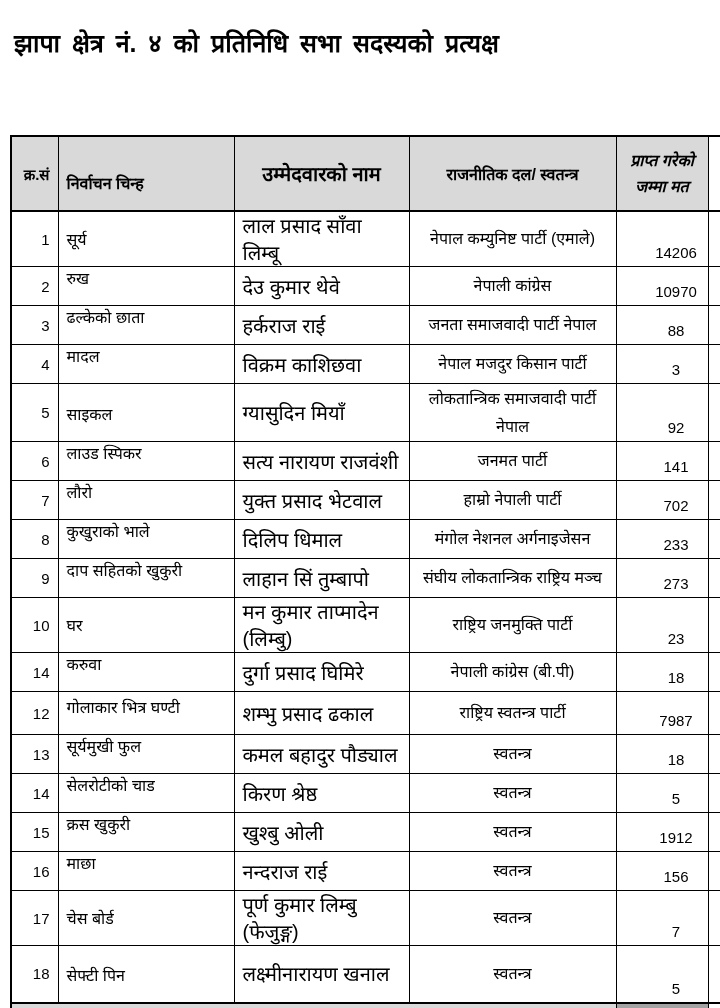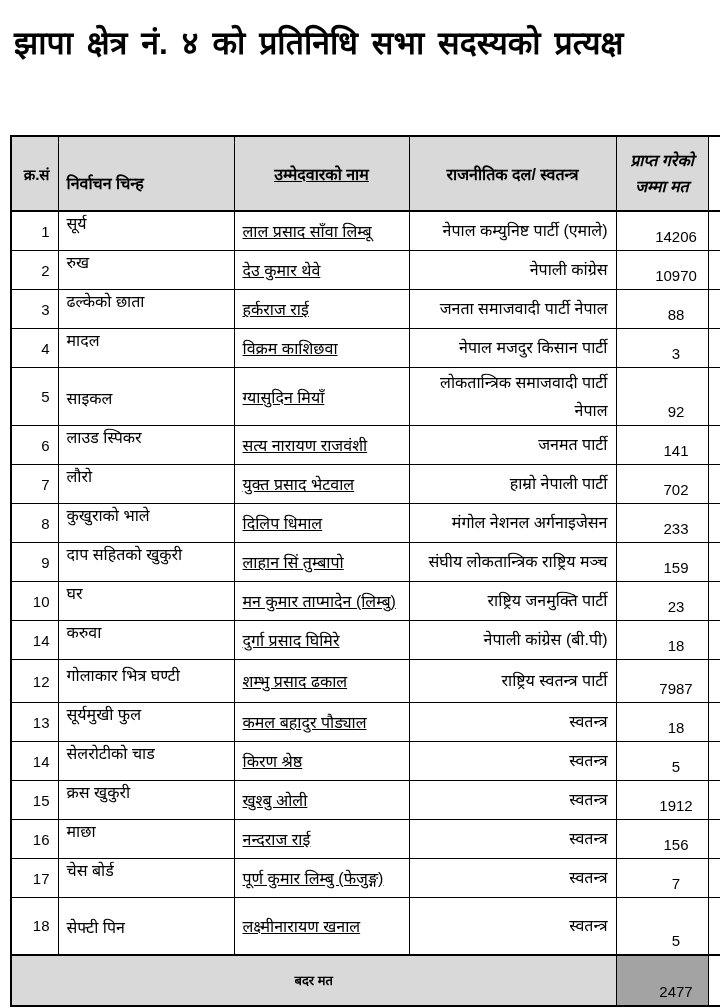--- a/index.html
+++ b/index.html
@@ -3,21 +3,21 @@
 <meta charset="utf-8">
 <style>
   html,body{margin:0;padding:0;}
   body{
     width:720px;height:1008px;overflow:hidden;position:relative;
     background:#ffffff;color:#000;
     font-family:"Liberation Sans","DejaVu Sans",sans-serif;
   }
   .title{
     position:absolute;left:14px;top:16px;width:690px;
-    font-size:32px;font-weight:bold;line-height:54px;word-spacing:5px;
+    font-size:25px;font-weight:bold;line-height:54px;word-spacing:5px;
   }
   table.results{
     position:absolute;left:10px;top:135px;width:760px;
     border-collapse:collapse;table-layout:fixed;
     border:2px solid var(--border,#000);
   }
   th,td{
     border:1px solid var(--border,#000);
     padding:0 8px;overflow:hidden;
   }
@@ -25,22 +25,22 @@
     background:var(--header-bg,#d9d9d9);
     height:57px;font-size:16px;font-weight:bold;
     border-bottom:2px solid var(--border,#000);
     vertical-align:middle;
   }
   thead th.c-sym{text-align:left;}
   thead th .hl{line-height:26px;text-align:center;font-style:italic;}
   tbody td{background:#fff;}
   .c-sn{text-align:right;font-size:15px;vertical-align:middle;}
   .c-sym{font-size:16px;text-align:left;vertical-align:bottom;padding-bottom:16px;}
-  .c-name{font-size:16px;text-align:left;vertical-align:middle;text-decoration:underline;}
-  .c-party{font-size:16px;text-align:right;vertical-align:middle;line-height:28px;}
+  .c-name{font-size:20px;text-align:left;vertical-align:middle;}
+  .c-party{font-size:16px;text-align:center;vertical-align:middle;line-height:28px;}
   .c-votes{text-align:center;font-size:15px;vertical-align:bottom;padding-bottom:5px;padding-left:36px;}
   .c-extra{background:#fff;}
   tfoot td{border-top:2px solid var(--border,#000);height:44px;}
   tfoot .footer-label{
     background:var(--header-bg,#d9d9d9);
     text-align:center;font-weight:bold;font-size:13px;vertical-align:middle;
   }
   tfoot .c-votes{background:#a3a3a3;}
 </style>
 </head>
@@ -135,21 +135,21 @@
         <td class="c-name">दिलिप धिमाल</td>
         <td class="c-party">मंगोल नेशनल अर्गनाइजेसन</td>
         <td class="c-votes">233</td>
         <td class="c-extra"></td>
       </tr>
       <tr style="height: 38px;">
         <td class="c-sn">9</td>
         <td class="c-sym">दाप सहितको खुकुरी</td>
         <td class="c-name">लाहान सिं तुम्बापो</td>
         <td class="c-party">संघीय लोकतान्त्रिक राष्ट्रिय मञ्च</td>
-        <td class="c-votes">159</td>
+        <td class="c-votes">273</td>
         <td class="c-extra"></td>
       </tr>
       <tr style="height: 38px;">
         <td class="c-sn">10</td>
         <td class="c-sym">घर</td>
         <td class="c-name">मन कुमार ताप्मादेन (लिम्बु)</td>
         <td class="c-party">राष्ट्रिय जनमुक्ति पार्टी</td>
         <td class="c-votes">23</td>
         <td class="c-extra"></td>
       </tr>

